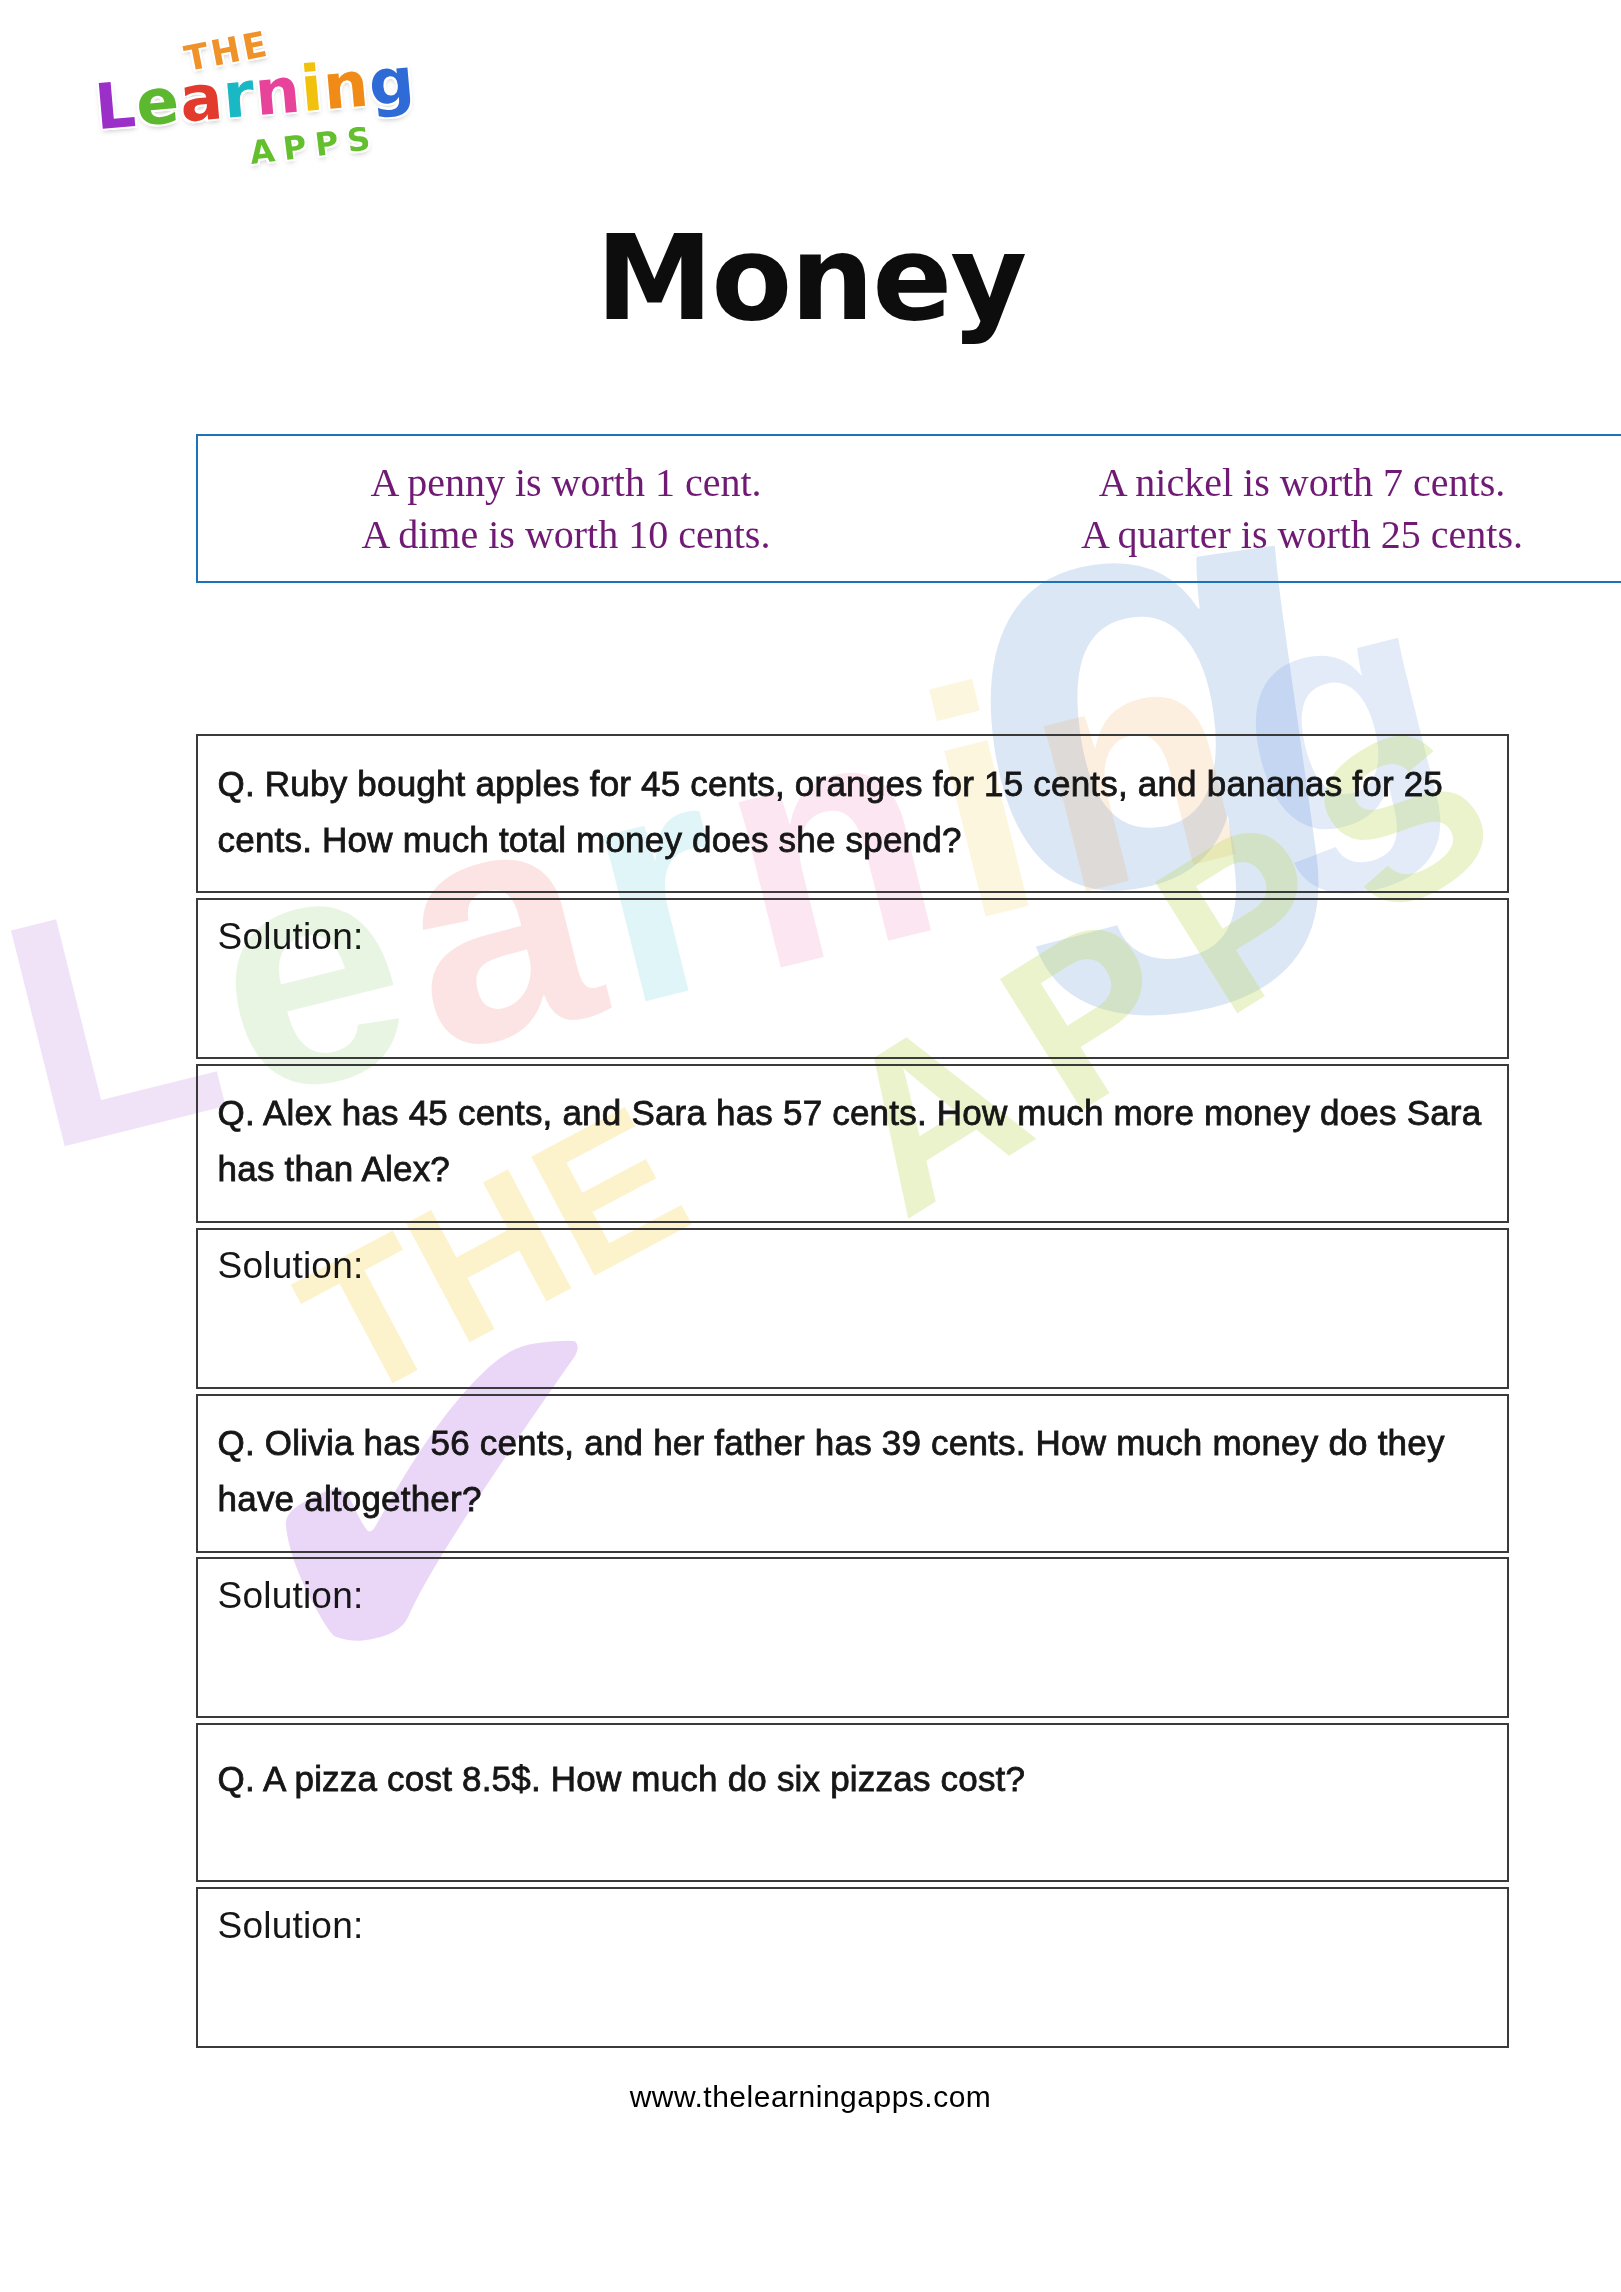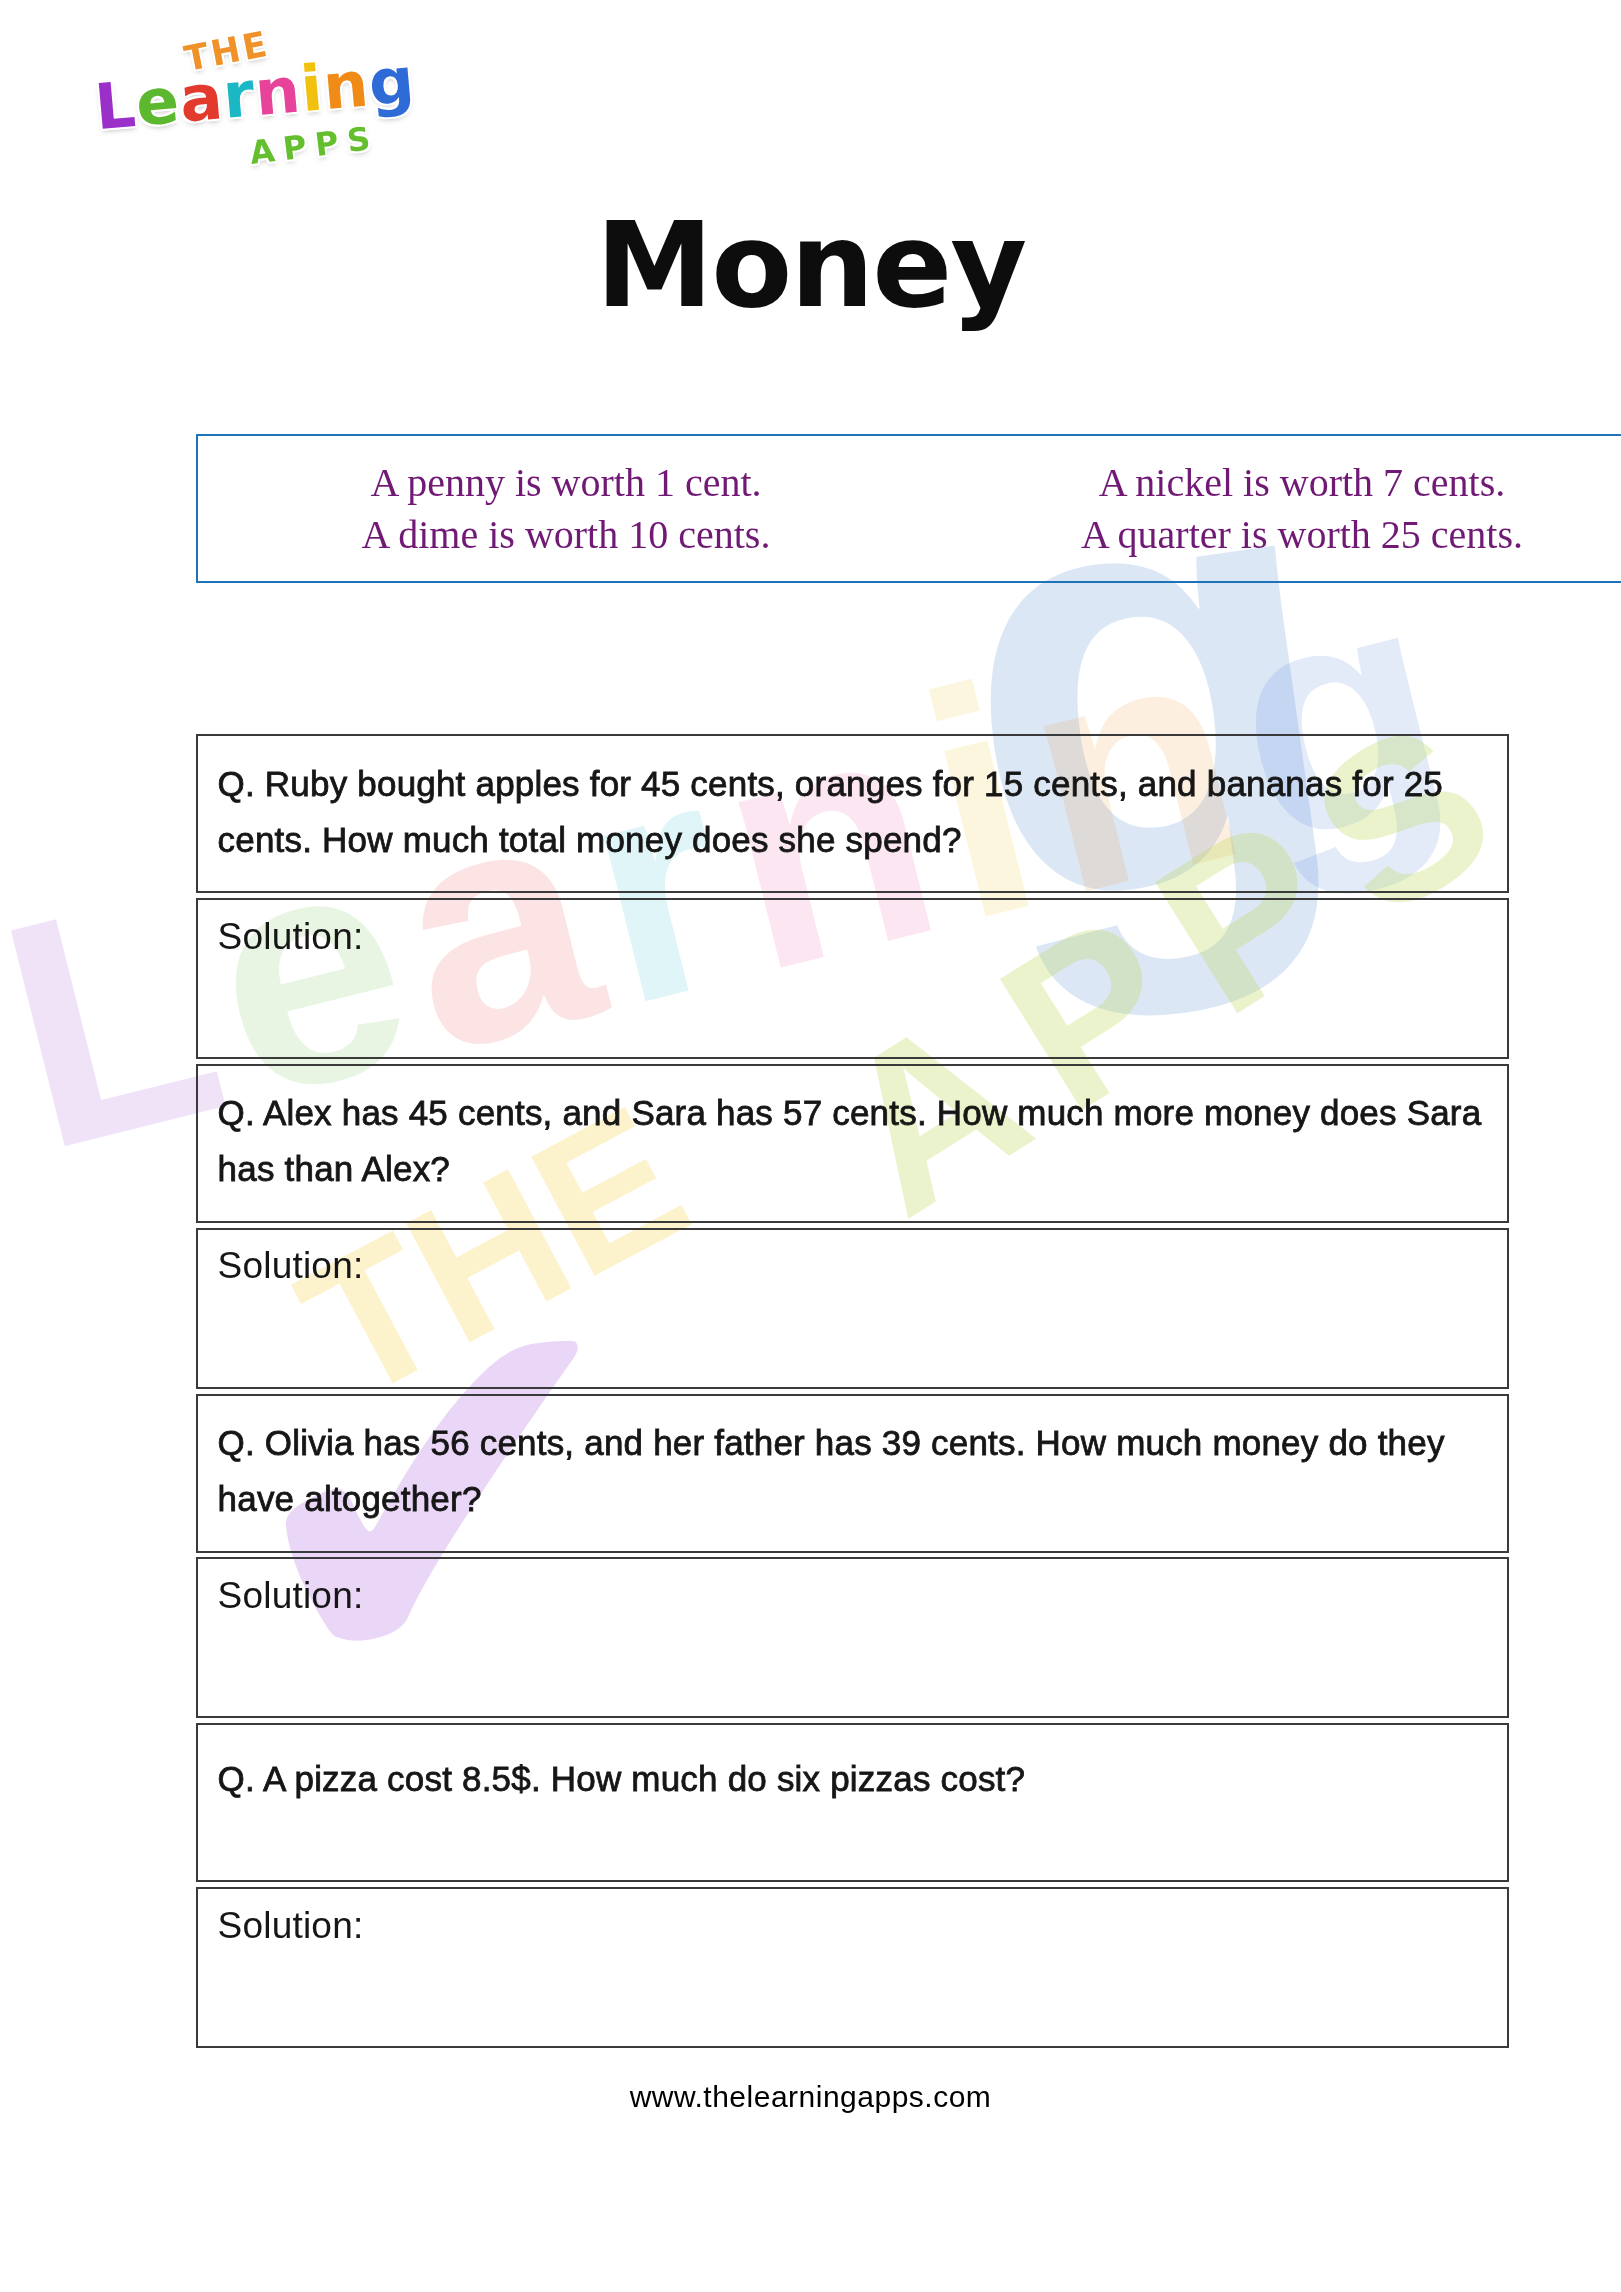--- a/index.html
+++ b/index.html
@@ -25,21 +25,21 @@
 
   
   .logo{position:absolute;left:93px;top:25.5px;width:338px;height:157px;transform:rotate(-2deg);}
   .sticker{text-shadow:-2px -2px 0 #fff,2px -2px 0 #fff,-2px 2px 0 #fff,2px 2px 0 #fff,0 2.9px 4.9px rgba(90,90,90,.35);}
   .logo-the{position:absolute;left:93px;top:3.9px;font-size:35px;font-weight:bold;color:#f0922a;letter-spacing:2.9px;transform:rotate(-9deg);font-family:"DejaVu Sans", sans-serif;}
   .logo-learning{position:absolute;left:2px;top:31px;font-size:63px;font-weight:bold;letter-spacing:1px;transform:rotate(-3deg);font-family:"DejaVu Sans", sans-serif;white-space:nowrap;}
   .logo-apps{position:absolute;left:155px;top:102px;font-size:32px;font-weight:bold;color:#64bf2e;letter-spacing:8.8px;transform:rotate(-5deg);font-family:"DejaVu Sans", sans-serif;}
 
   
   .title{
-    position:absolute;left:0;right:0;top:204px;text-align:center;
+    position:absolute;left:0;right:0;top:217px;text-align:center;
     font-family:"DejaVu Sans", sans-serif;font-weight:bold;
     font-size:118px;line-height:1.05;letter-spacing:-2px;color:#0d0d0d;
   }
   .instruction{
     position:absolute;left:196px;top:394px;
     font-family:"Liberation Serif", serif;font-size:46px;color:#0d0d0d;
   }
 
   
   .coin-box{

